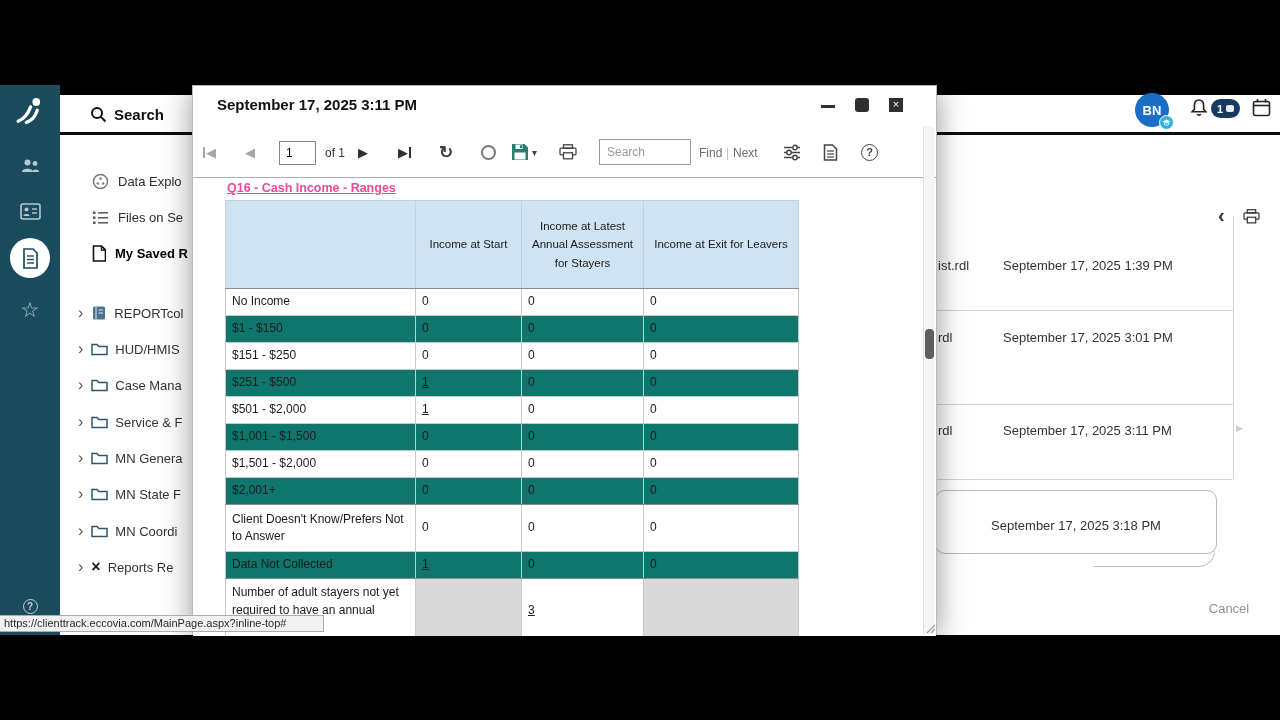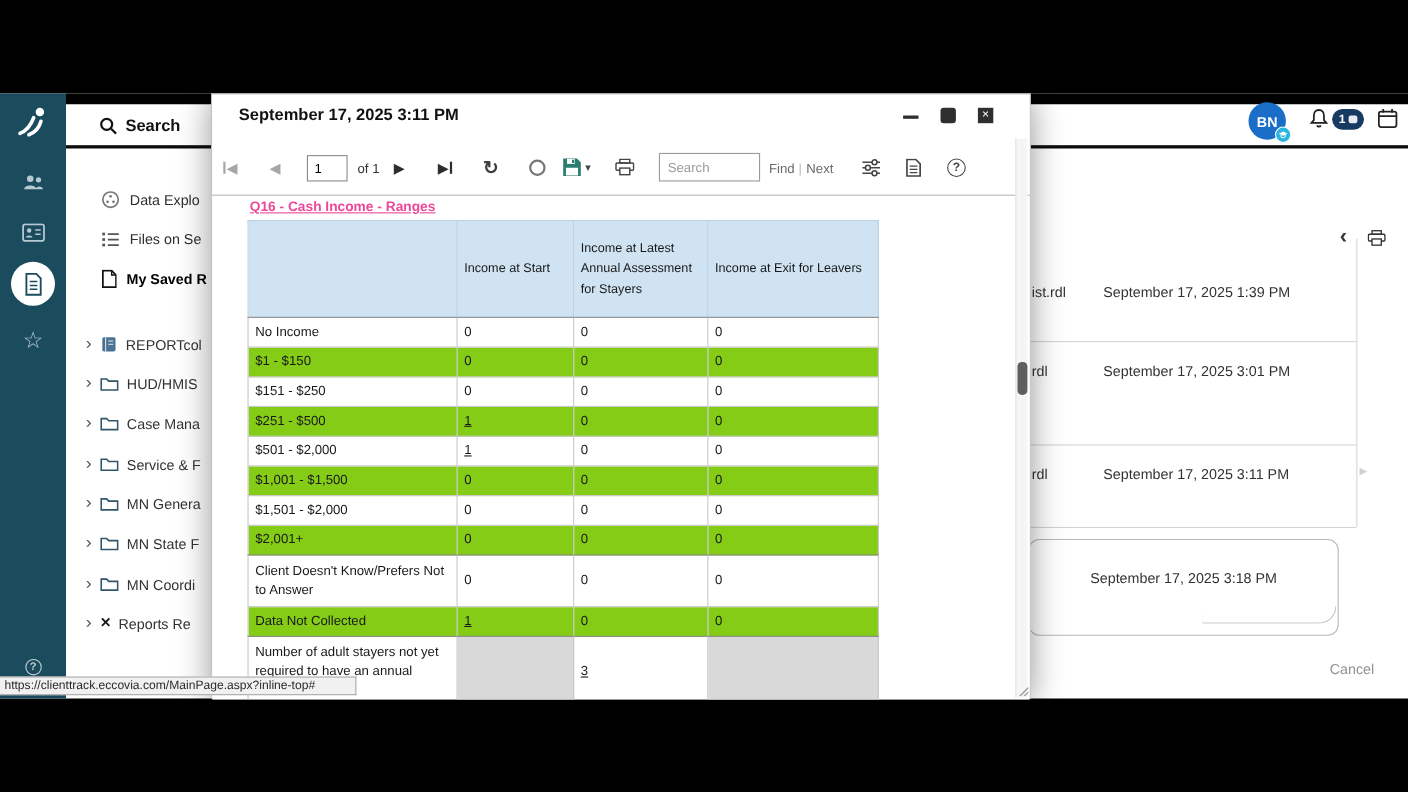--- a/index.html
+++ b/index.html
@@ -33,21 +33,21 @@
   .nav-item.sel{font-weight:bold;color:#000}
   .tree-item{position:absolute;left:78px;height:36px;display:flex;align-items:center;gap:7px;font-size:13px;color:#333;cursor:pointer;white-space:nowrap}
   .tchev{font-size:16px;color:#555;line-height:14px;margin-right:1px}
   .xglyph{font-size:16px;font-weight:bold;color:#1a1a1a;line-height:14px}
 
   
   .pn-row{position:absolute;display:flex;font-size:13px;color:#333;cursor:pointer}
   .pn-name{width:65px}
   .pn-div{position:absolute;left:937px;width:296px;height:1px;background:#d4d4d4}
   .pn-vline{position:absolute;left:1233px;top:132px;width:1px;height:262px;background:#d4d4d4}
-  .pn-card{position:absolute;left:935px;top:405px;width:282px;height:88px;background:#fff;border:1px solid #b8b8b8;border-radius:10px;text-align:center;line-height:70px;font-size:13px;color:#333;cursor:pointer}
+  .pn-card{position:absolute;left:935px;top:405px;width:282px;height:64px;background:#fff;border:1px solid #b8b8b8;border-radius:10px;text-align:center;line-height:70px;font-size:13px;color:#333;cursor:pointer}
   .pn-arc{position:absolute;left:1093px;top:466px;width:122px;height:16px;border-bottom:1px solid #c4c4c4;border-right:1px solid #c4c4c4;border-bottom-right-radius:16px}
   .pn-tri{position:absolute;left:1236px;top:338px;font-size:9px;color:#cfcfcf}
   .pn-chevleft{position:absolute;left:1218px;top:119px;font-size:20px;color:#333;font-weight:bold;cursor:pointer}
   .pn-print{position:absolute;left:1243px;top:124px;cursor:pointer}
   .cancel-btn{position:absolute;left:1196px;top:509px;width:66px;height:28px;background:transparent;border:none;color:#909090;font-size:13px;font-family:"Liberation Sans",sans-serif;cursor:pointer}
 
   
   .modal{position:absolute;left:192px;top:85px;width:745px;height:550px;background:#fff;border:1px solid #b9b9b9;box-shadow:0 4px 28px rgba(0,0,0,.42);z-index:60}
   .titlebar{position:absolute;left:0;top:0;width:100%;height:40px;background:#fff}
   .m-title{position:absolute;left:24px;top:10px;font-size:15px;font-weight:600;color:#111}
@@ -72,23 +72,23 @@
   .tb-search{position:absolute;left:406px;top:13px;width:92px;height:26px;border:1px solid #9a9a9a;font-size:12px;padding-left:7px;color:#333;font-family:"Liberation Sans",sans-serif}
   .tb-search::placeholder{color:#9a9a9a}
   .findnext{position:absolute;top:20px;font-size:12px;color:#6b6b6b;cursor:pointer}
   .fn-sep{color:#c0c0c0;cursor:default}
   .help-ring2{width:17px;height:17px;border:1.5px solid #444;border-radius:50%;color:#444;font-size:11px;font-weight:bold;display:flex;align-items:center;justify-content:center}
 
   
   .content{position:absolute;left:0;top:92px;width:100%;height:458px;overflow:hidden;background:#fff}
   .rpt-heading{position:absolute;left:34px;top:3px;font-size:12.5px;font-weight:bold;text-decoration:underline;color:#ec4899}
   .rpt-table{position:absolute;left:32px;top:22px;border-collapse:collapse;table-layout:fixed;width:573px;font-size:12px;color:#1a1a1a}
-  .rpt-table th{background:#cfe3f2;border:1px solid #bcd2e4;border-bottom:1px solid #8c8c8c;font-weight:normal;font-size:11.5px;height:88px;vertical-align:middle;text-align:left;padding:0 6px;line-height:1.6}
+  .rpt-table th{background:#cfe3f2;border:1px solid #bcd2e4;border-bottom:1px solid #8c8c8c;font-weight:normal;font-size:11.5px;height:88px;vertical-align:middle;text-align:center;padding:0 6px;line-height:1.6}
   .rpt-table td{border:1px solid #c9c9c9;text-align:left;vertical-align:middle;height:27px;padding:2px 6px;line-height:1.45}
-  tr.alt td{background:#84cc16}
+  tr.alt td{background:#0f766e}
   tr.sep td{border-bottom:1px solid #8c8c8c}
   tr.tall td{height:47px}
   tr.xtall td{height:64px}
   td.na{background:#d9d9d9 !important}
   .link{text-decoration:underline;cursor:pointer}
 
   
   .vtrack{position:absolute;right:2px;top:40px;bottom:0;width:11px;background:#f5f5f5;border-left:1px solid #e1e1e1;cursor:pointer}
   .vthumb{position:absolute;left:1px;top:203px;width:9px;height:30px;background:#5f5f5f;border-radius:4px;cursor:grab}
   .grip{position:absolute;right:1px;bottom:1px;cursor:nwse-resize}

